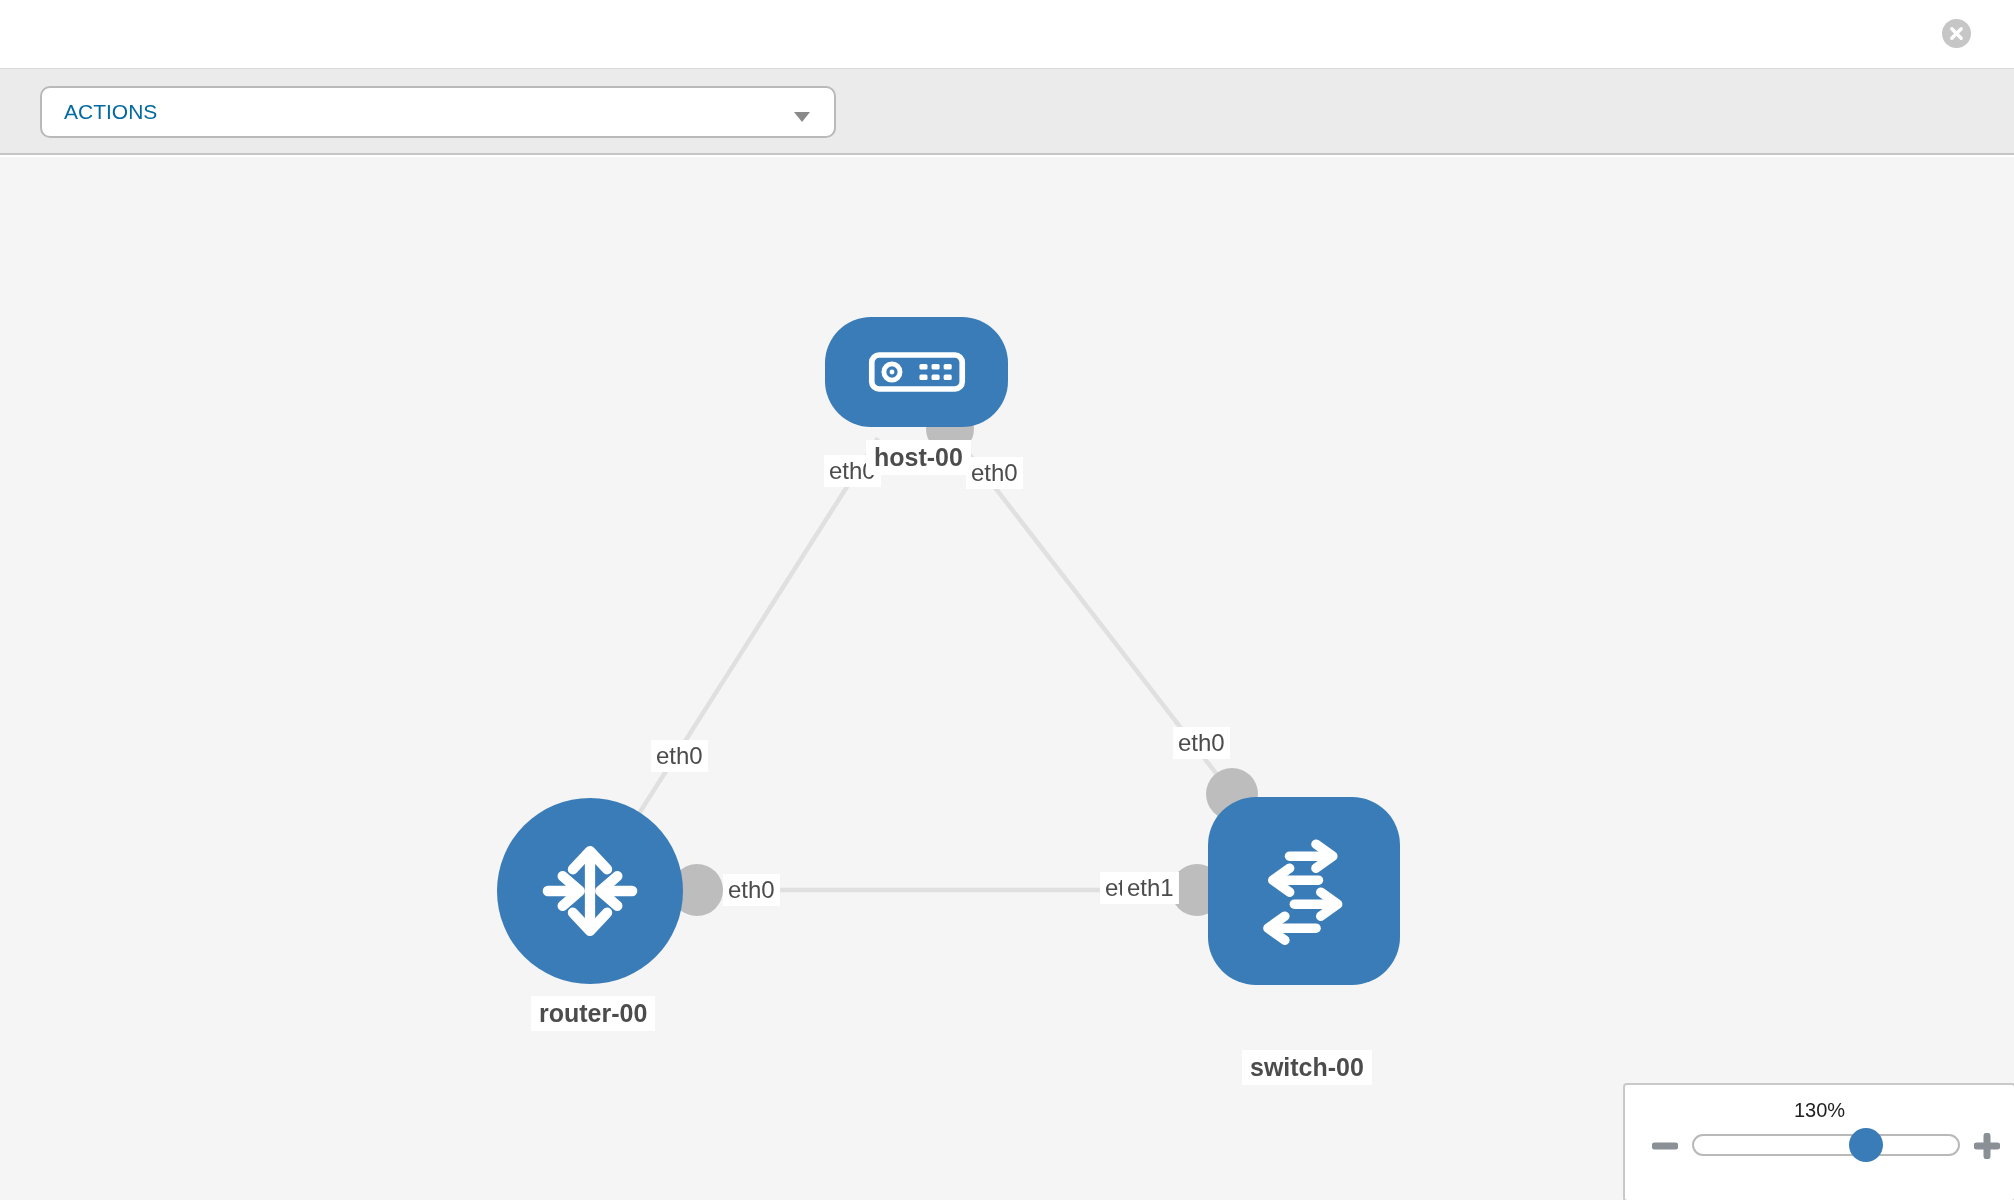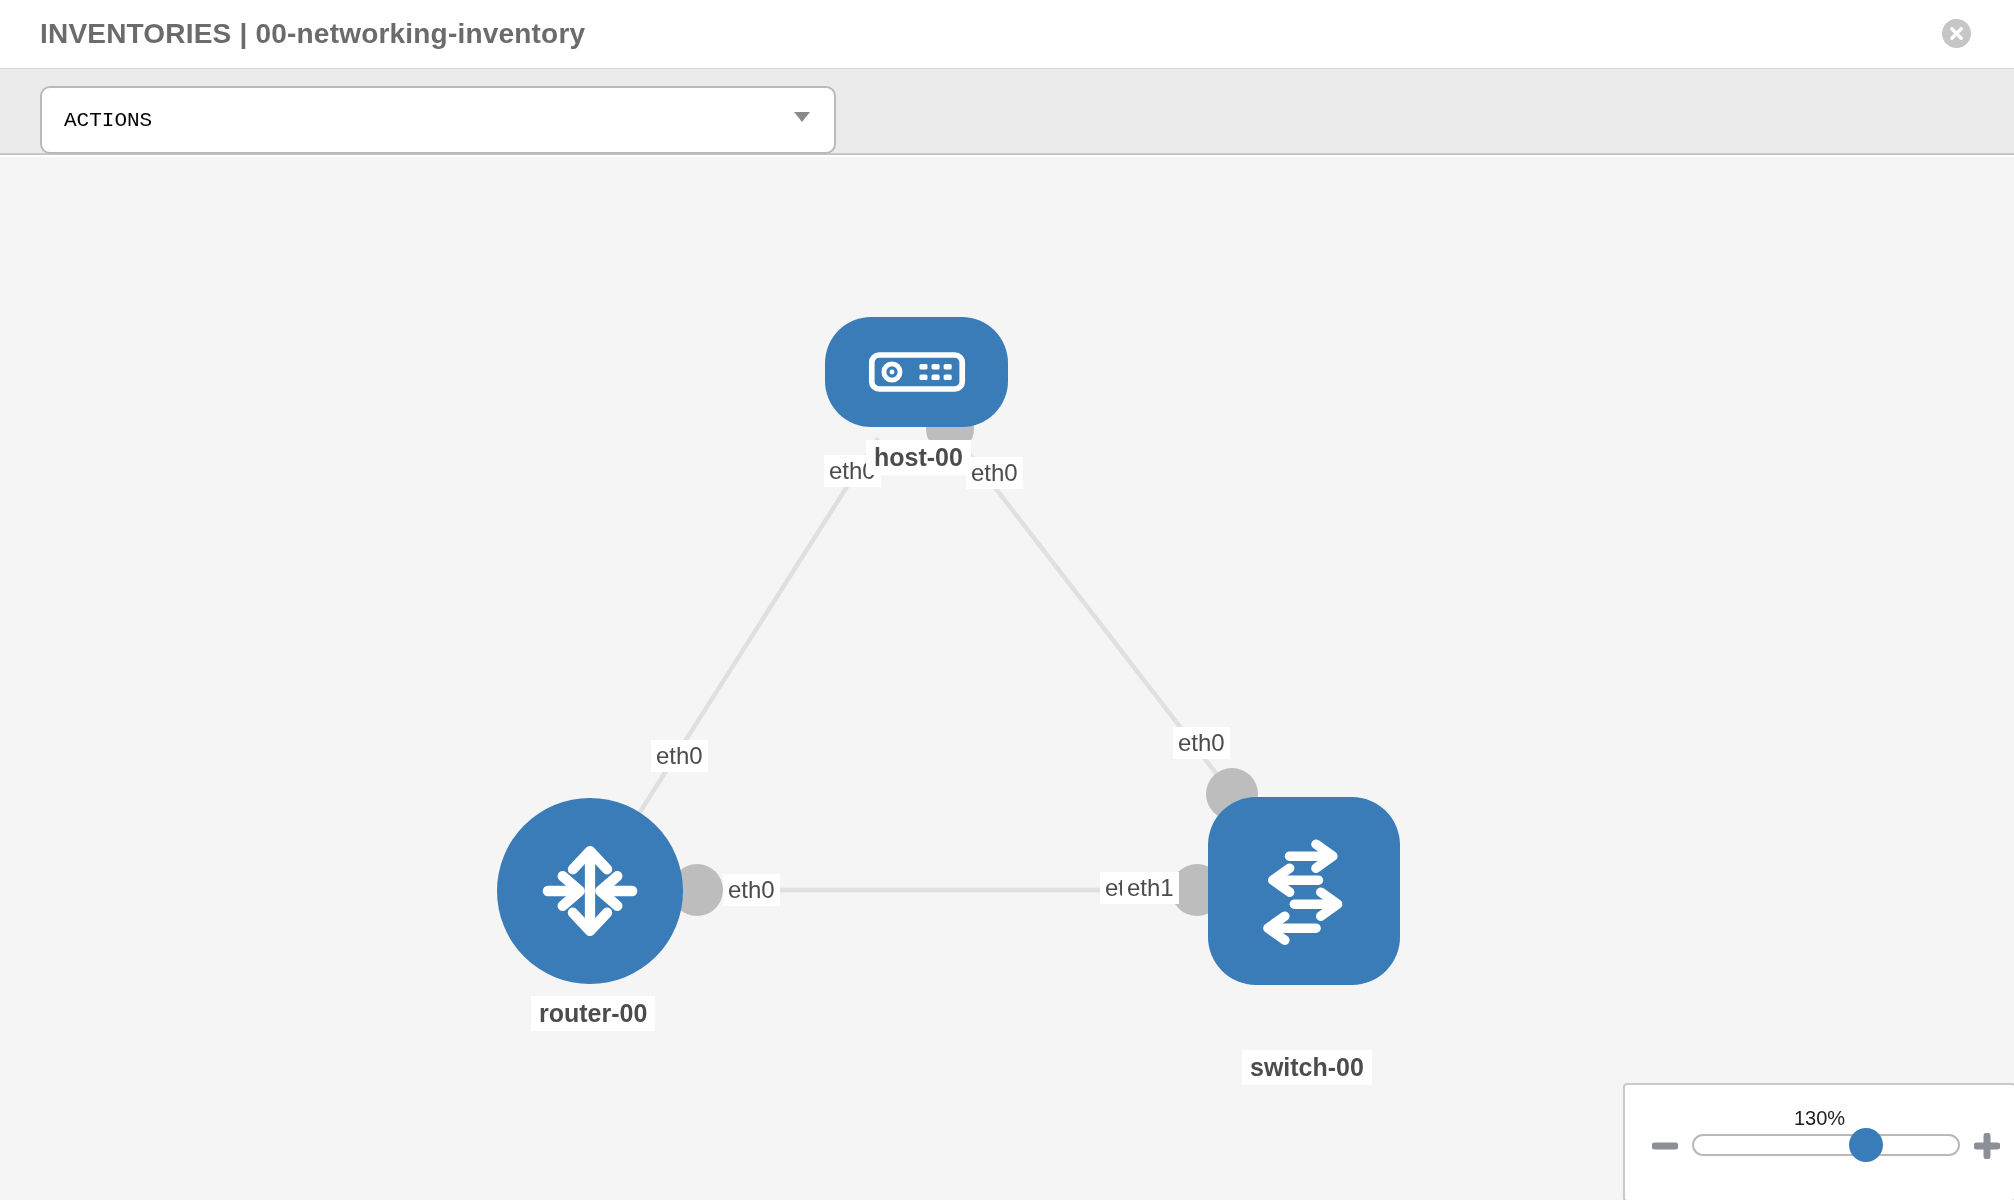--- a/index.html
+++ b/index.html
@@ -11,24 +11,24 @@
                background:#fff; border-bottom:1px solid #d9d9d9; }
   .page-title { position:absolute; left:40px; top:0; line-height:68px;
                 font-size:28px; font-weight:bold; color:#6b6b6b; letter-spacing:.2px; }
   .close-btn { position:absolute; left:1942px; top:19px; width:29px; height:29px;
                border-radius:50%; background:#c6c6c6; display:flex;
                align-items:center; justify-content:center; cursor:pointer; }
 
   
   .toolbar { position:absolute; left:0; top:69px; width:2014px; height:86px;
              background:#ebebeb; border-bottom:2px solid #c6c6c6; }
-  .select-box { position:absolute; top:17px; height:68px; background:#fff;
+  .select-box { position:absolute; top:17px; height:52px; background:#fff;
                 border:2px solid #b9b9b9; border-radius:10px;
                 display:flex; align-items:center; padding:0 22px;
-                font-size:21px; color:#000000;font-family:Liberation Mono, monospace; }
+                font-size:21px; color:#0369a1; }
   .select-box .caret { position:absolute; right:24px; top:24px; width:0; height:0;
                 border-left:8px solid transparent; border-right:8px solid transparent;
                 border-top:10px solid #8a8a8a; }
   .tool-icon { position:absolute; top:96px; width:38px; height:38px; cursor:pointer; }
 
   
   .canvas { position:absolute; left:0; top:157px; width:2014px; height:1043px;
             background:#f5f5f5; }
   .edges { position:absolute; left:0; top:0; width:2014px; height:1200px; z-index:1; }
   .iface { position:absolute; border-radius:50%; background:#bdbdbd; z-index:2; }
@@ -37,34 +37,33 @@
   .node-host   { left:825px; top:317px; width:183px; height:110px; border-radius:46px; }
   .node-router { left:497px; top:798px; width:186px; height:186px; border-radius:50%; }
   .node-switch { left:1208px; top:797px; width:192px; height:188px; border-radius:48px; }
   .chip { position:absolute; background:#fff; color:#4c4c4c; z-index:4;
           white-space:nowrap; padding:2px 5px; font-size:24px; }
   .chip-node { font-size:25px; padding:3px 8px;font-weight:bold; }
 
   
   .zoom-panel { position:absolute; left:1623px; top:1083px; width:393px; height:119px;
                 background:#fff; border:2px solid #c9c9c9; border-radius:4px; z-index:5; }
-  .zoom-level { position:absolute; left:0; top:22px; width:100%; text-align:center;
+  .zoom-level { position:absolute; left:0; top:14px; width:100%; text-align:center;
                 font-size:20px; color:#1e1e1e; }
   .zoom-btn { position:absolute; top:44px; width:34px; height:34px; cursor:pointer;
               display:flex; align-items:center; justify-content:center; }
   .zoom-track { position:absolute; left:67px; top:49px; width:268px; height:22px;
                 background:#fff; border:2px solid #b9b9b9; border-radius:12px; cursor:pointer; }
   .zoom-thumb { position:absolute; left:155px; top:-8px; width:34px; height:34px;
                 border-radius:50%; background:#3a7cb8; cursor:grab; }
 </style>
 </head>
 <body>
 
 <div class="title-bar">
-  <div class="page-title">INVENTORIES | 00-networking-inventory</div>
   <div class="close-btn">
     <svg width="15" height="15" viewBox="0 0 16 16">
       <line x1="3" y1="3" x2="13" y2="13" stroke="#fff" stroke-width="3.6" stroke-linecap="round"></line>
       <line x1="13" y1="3" x2="3" y2="13" stroke="#fff" stroke-width="3.6" stroke-linecap="round"></line>
     </svg>
   </div>
 </div>
 
 <div class="toolbar">
   <div class="select-box" style="left:40px; width:796px;">

